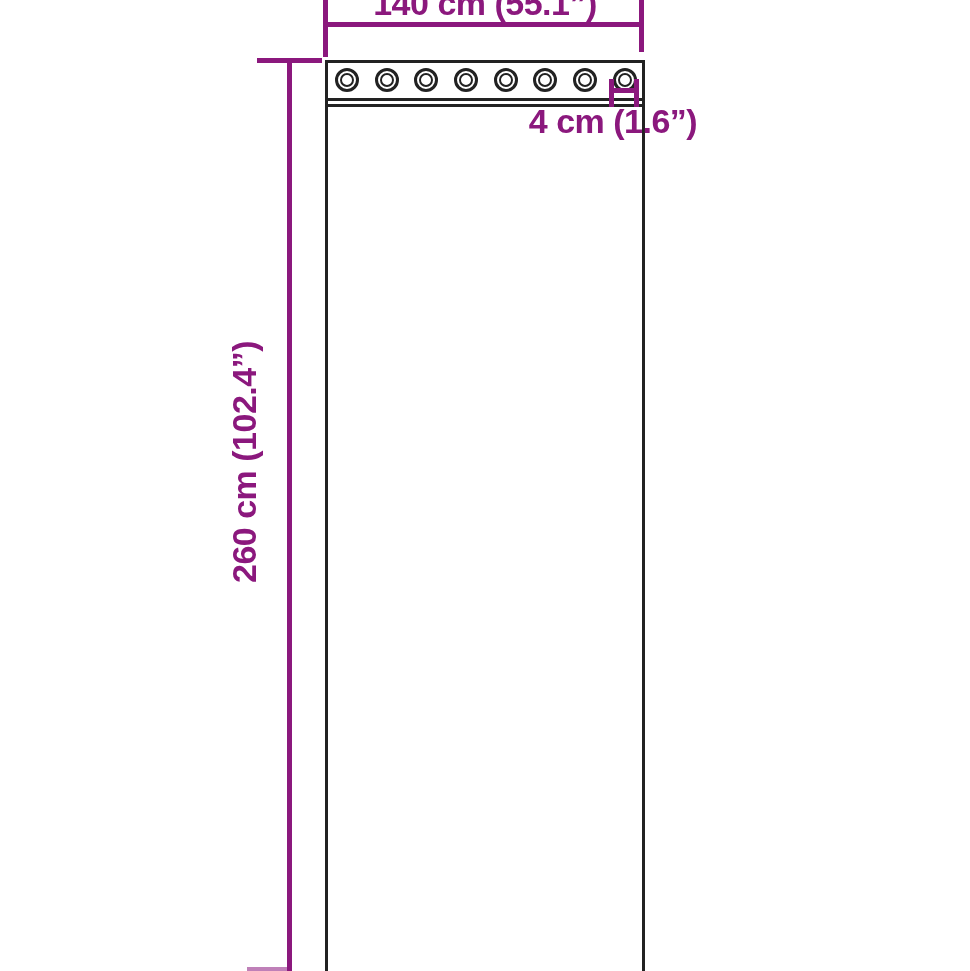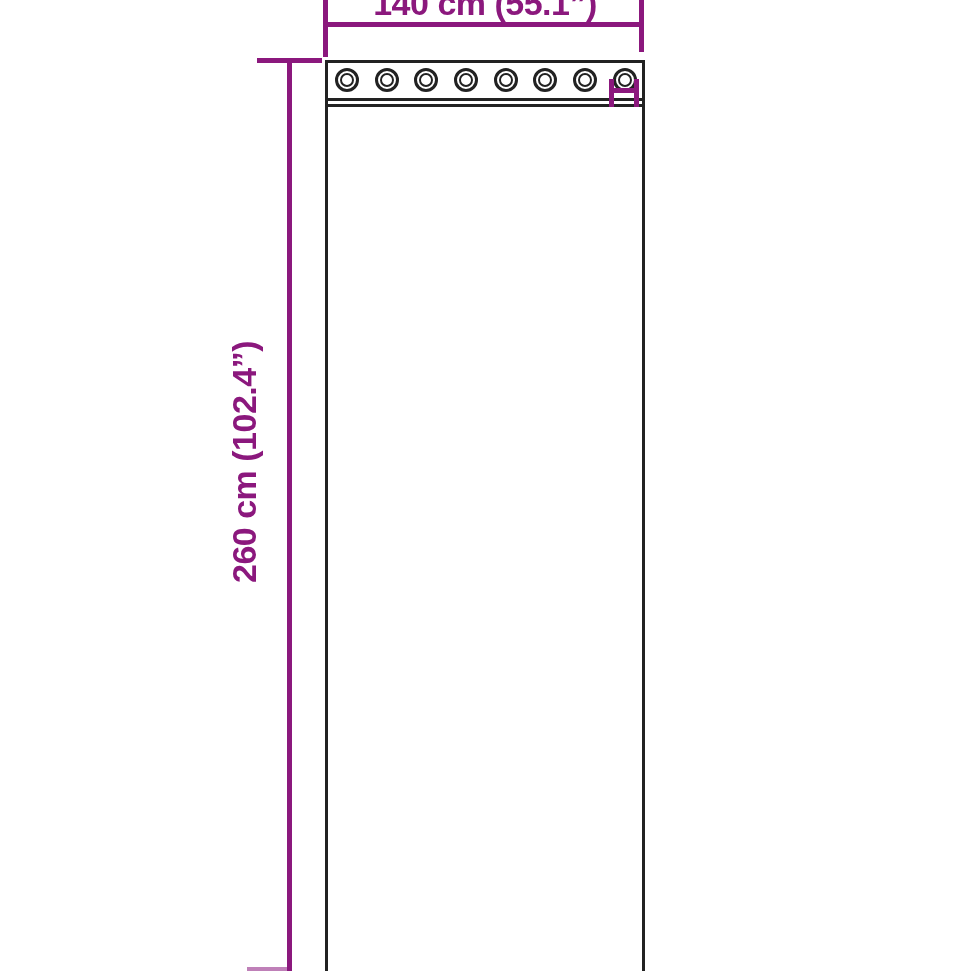--- a/index.html
+++ b/index.html
@@ -138,14 +138,15 @@
         </div>
         <div class="grommet">
           <div class="grommet-inner"></div>
         </div>
       </div>
   </div>
 
   <div class="dim bracket-left"></div>
   <div class="dim bracket-right"></div>
   <div class="dim bracket-bar"></div>
+  <div class="dim-label grommet-label">4 cm (1.6”)</div>
 
 </div>
 
 </body></html>

